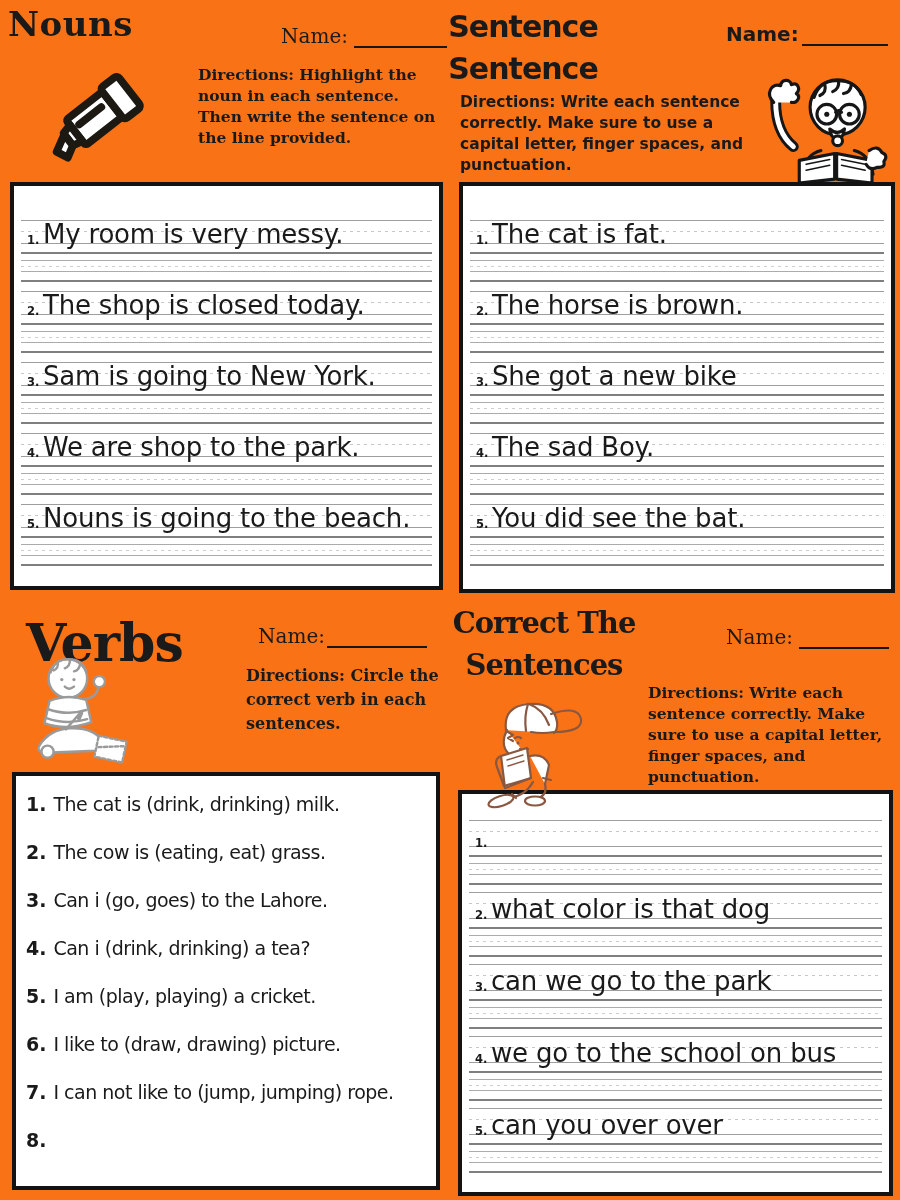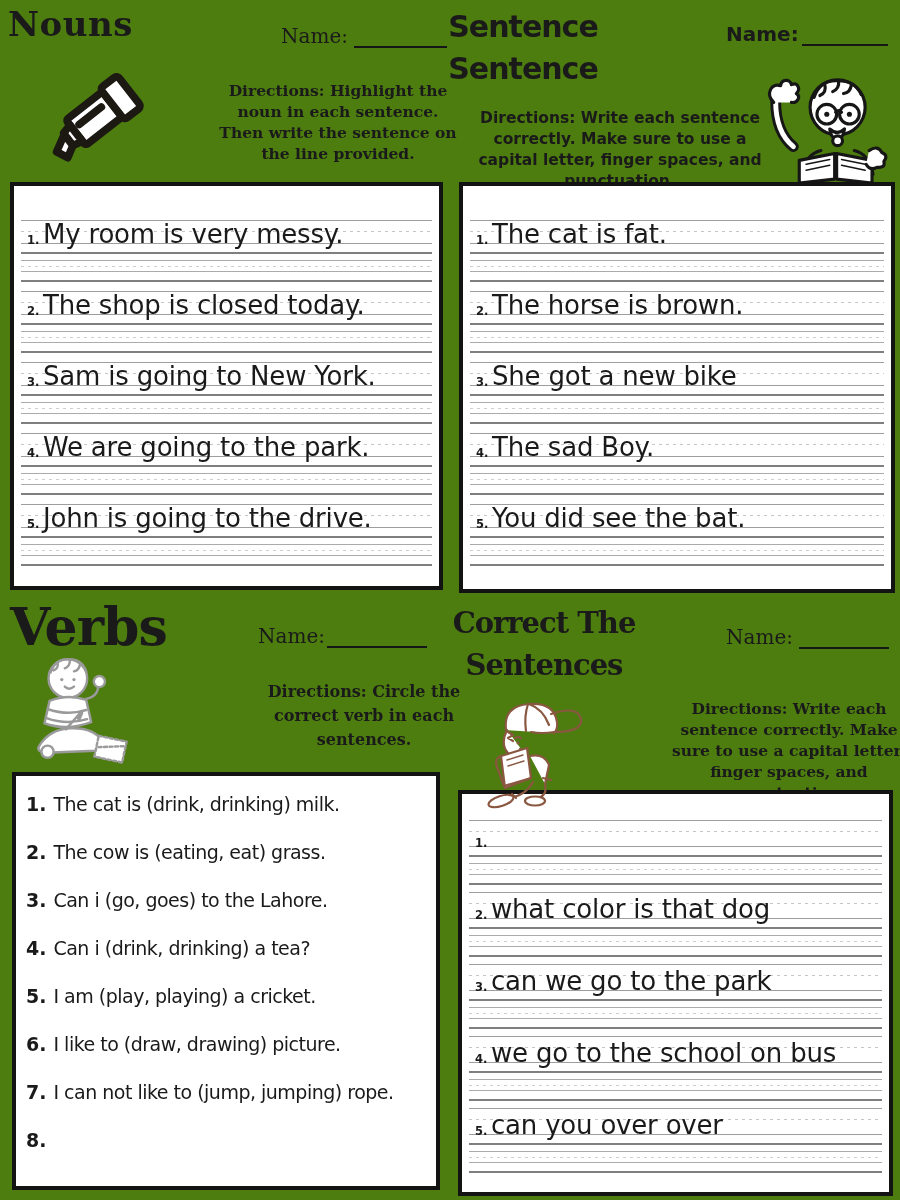--- a/index.html
+++ b/index.html
@@ -1,42 +1,42 @@
 <!DOCTYPE html>
 <html><head>
 <meta charset="utf-8">
 <style>
   html,body{margin:0;padding:0;background:#fff;}
-  .page{position:relative;width:900px;height:1200px;background:#4d7c0f;overflow:hidden;
+  .page{position:relative;width:900px;height:1200px;background:#f97316;overflow:hidden;
         font-family:"DejaVu Sans",sans-serif;color:#1a1a1a;}
 
   
   .t-nouns{position:absolute;left:8px;top:4px;margin:0;
            font-family:"DejaVu Serif",serif;font-weight:bold;font-size:34px;letter-spacing:.5px;}
   .t-sw{position:absolute;left:432px;top:6px;width:182px;text-align:center;
         font-family:"DejaVu Sans",sans-serif;font-weight:bold;font-size:30px;letter-spacing:-1px;line-height:42px;}
-  .t-verbs{position:absolute;left:10px;top:596px;margin:0;
+  .t-verbs{position:absolute;left:10px;top:596px;margin:16px;
            font-family:"DejaVu Serif",serif;font-weight:bold;font-size:52px;letter-spacing:-1px;}
   .t-cs{position:absolute;left:446px;top:602px;width:196px;text-align:center;
         font-family:"DejaVu Serif",serif;font-weight:bold;font-size:29px;letter-spacing:-1px;line-height:42px;}
 
   
   .namerow{position:absolute;display:flex;align-items:baseline;font-size:20px;}
   .nr-tl{left:281px;top:24px;font-family:"DejaVu Serif",serif;}
   .nr-tr{left:726px;top:22px;font-family:"DejaVu Sans",sans-serif;font-weight:bold;}
   .nr-bl{left:258px;top:624px;font-family:"DejaVu Serif",serif;}
   .nr-br{left:726px;top:625px;font-family:"DejaVu Serif",serif;}
   .nline{display:inline-block;align-self:flex-end;border-bottom:2px solid #161616;height:4px;}
   .nl-tl{width:93px;margin-left:6px;}
   .nl-tr{width:86px;margin-left:3px;}
   .nl-bl{width:100px;margin-left:2px;}
   .nl-br{width:90px;margin-left:6px;}
 
   
-  .dir{position:absolute;margin:16px;text-align:center;font-weight:bold;}
+  .dir{position:absolute;margin:0;text-align:left;font-weight:bold;}
   .dir-tl{left:198px;top:64px;width:248px;font-family:"DejaVu Serif",serif;font-size:15.5px;line-height:21px;}
   .dir-tr{left:460px;top:92px;width:288px;font-family:"DejaVu Sans",sans-serif;font-size:15.5px;line-height:21px;}
   .dir-bl{left:246px;top:664px;width:204px;font-family:"DejaVu Serif",serif;font-size:16px;line-height:24px;}
   .dir-br{left:648px;top:682px;width:250px;font-family:"DejaVu Serif",serif;font-size:15.5px;line-height:21px;}
 
   
   .box{position:absolute;box-sizing:border-box;border:4px solid #131313;background:#fff;overflow:hidden;}
   .box-tl{left:10px;top:182px;width:433px;height:408px;padding-top:34px;}
   .box-tr{left:459px;top:182px;width:436px;height:411px;padding-top:34px;}
   .box-bl{left:12px;top:772px;width:428px;height:418px;padding-top:4px;}
@@ -108,25 +108,25 @@
     <div class="hwrow">
       <span class="hw-num">2.</span>
       <span class="hw-text">The shop is closed today.</span>
     </div>
     <div class="hwrow">
       <span class="hw-num">3.</span>
       <span class="hw-text">Sam is going to New York.</span>
     </div>
     <div class="hwrow">
       <span class="hw-num">4.</span>
-      <span class="hw-text">We are going to the park.</span>
+      <span class="hw-text">We are shop to the park.</span>
     </div>
     <div class="hwrow">
       <span class="hw-num">5.</span>
-      <span class="hw-text">John is going to the drive.</span>
+      <span class="hw-text">Nouns is going to the beach.</span>
     </div>
   </div>
 
   <div class="t-sw">
     <div>Sentence</div>
     <div>Sentence</div>
   </div>
 
   <div class="namerow nr-tr">
     <span>Name:</span>

